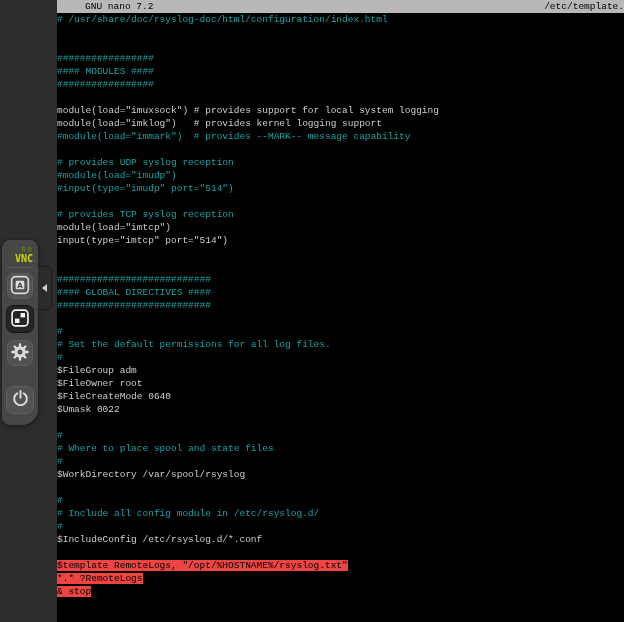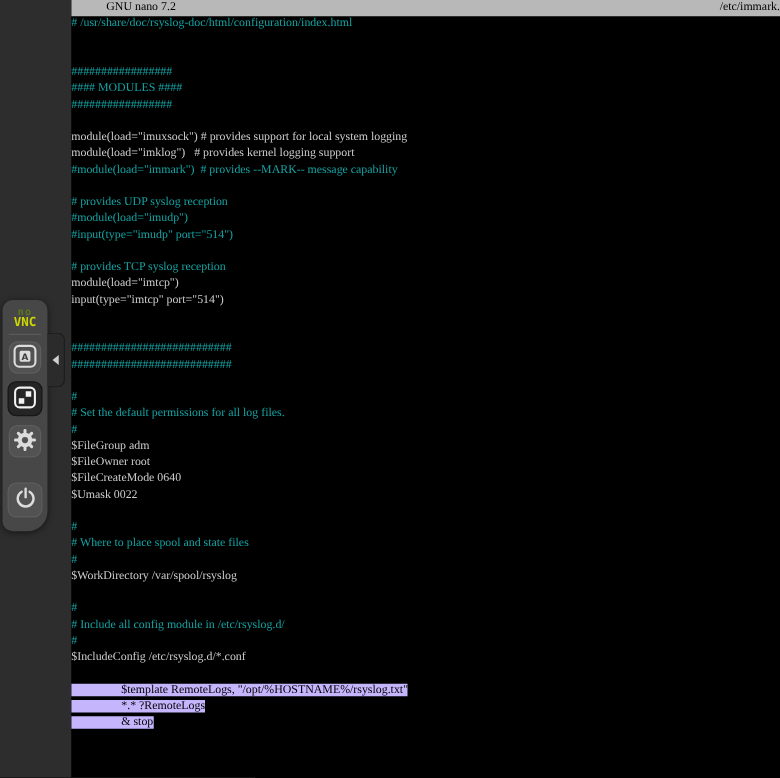--- a/index.html
+++ b/index.html
@@ -6,43 +6,43 @@
   body { background:#111; font-family:"DejaVu Sans Mono", monospace; }
   .screen {
     position:relative; width:624px; height:622px;
     background:#2d2d2d; overflow:hidden;
   }
 
   
   .terminal {
     position:absolute; left:57px; top:0; width:567px; height:622px;
     background:#000; overflow:hidden;
-    font-family:Liberation Serif, serif;
+    font-family:Liberation Mono, monospace;
     font-size:9.5px; line-height:13px;
   }
   .titlebar {
     height:13px; background:#b8b8b8; color:#000;
     display:flex; justify-content:space-between; align-items:center;
     padding-left:28px; white-space:pre; overflow:hidden;
   }
   .titlebar .tb-right { white-space:pre; }
   .buffer { position:relative; }
   .line { height:13px; white-space:pre; }
   .line.c span { color:#14a3a3; }
   .line.n span { color:#cdcdcd; }
-  .line.s span { background:#c4b5fd; color:#000;padding-left:40px; }
+  .line.s span { background:#ef4444; color:#000; }
 
   
   .control-bar {
     position:absolute; left:2px; top:240px; width:36px; height:185px;
     background:#474747; border-radius:8px; border-bottom-right-radius:16px;
     box-shadow:0 1px 5px rgba(0,0,0,.55);
     display:flex; flex-direction:column; align-items:center;
   }
-  .logo { padding-top:5px; line-height:9px; text-align:center; width:26px;
+  .logo { padding-top:5px; line-height:9px; text-align:right; width:26px;
           font-family:"DejaVu Sans Mono", monospace; font-weight:bold; }
   .logo .no  { display:block; font-size:8px;  color:#5d7a1a; letter-spacing:1px; }
   .logo .vnc { display:block; font-size:10px; color:#ccd600; letter-spacing:0; }
   .cb-divider { width:26px; height:1px; background:#5a5a5a; margin-top:4px; }
   .cb-btn {
     width:26px; height:26px; border-radius:7px;
     background:#525252; border:1px solid #5d5d5d;
     display:flex; align-items:center; justify-content:center;
     cursor:pointer; padding:0;
   }
@@ -65,21 +65,21 @@
   }
 </style>
 </head>
 <body>
 
 <div class="screen">
 
   <div class="terminal">
     <div class="titlebar">
       <span class="tb-left">GNU nano 7.2</span>
-      <span class="tb-right">/etc/immark.</span>
+      <span class="tb-right">/etc/template.</span>
     </div>
     <div class="buffer">
         <div class="line c"><span># /usr/share/doc/rsyslog-doc/html/configuration/index.html</span></div>
         <div class="line n"></div>
         <div class="line n"></div>
         <div class="line c"><span>#################</span></div>
         <div class="line c"><span>#### MODULES ####</span></div>
         <div class="line c"><span>#################</span></div>
         <div class="line n"></div>
         <div class="line n"><span>module(load="imuxsock") # provides support for local system logging</span></div>
@@ -89,20 +89,21 @@
         <div class="line c"><span># provides UDP syslog reception</span></div>
         <div class="line c"><span>#module(load="imudp")</span></div>
         <div class="line c"><span>#input(type="imudp" port="514")</span></div>
         <div class="line n"></div>
         <div class="line c"><span># provides TCP syslog reception</span></div>
         <div class="line n"><span>module(load="imtcp")</span></div>
         <div class="line n"><span>input(type="imtcp" port="514")</span></div>
         <div class="line n"></div>
         <div class="line n"></div>
         <div class="line c"><span>###########################</span></div>
+        <div class="line c"><span>#### GLOBAL DIRECTIVES ####</span></div>
         <div class="line c"><span>###########################</span></div>
         <div class="line n"></div>
         <div class="line c"><span>#</span></div>
         <div class="line c"><span># Set the default permissions for all log files.</span></div>
         <div class="line c"><span>#</span></div>
         <div class="line n"><span>$FileGroup adm</span></div>
         <div class="line n"><span>$FileOwner root</span></div>
         <div class="line n"><span>$FileCreateMode 0640</span></div>
         <div class="line n"><span>$Umask 0022</span></div>
         <div class="line n"></div>

